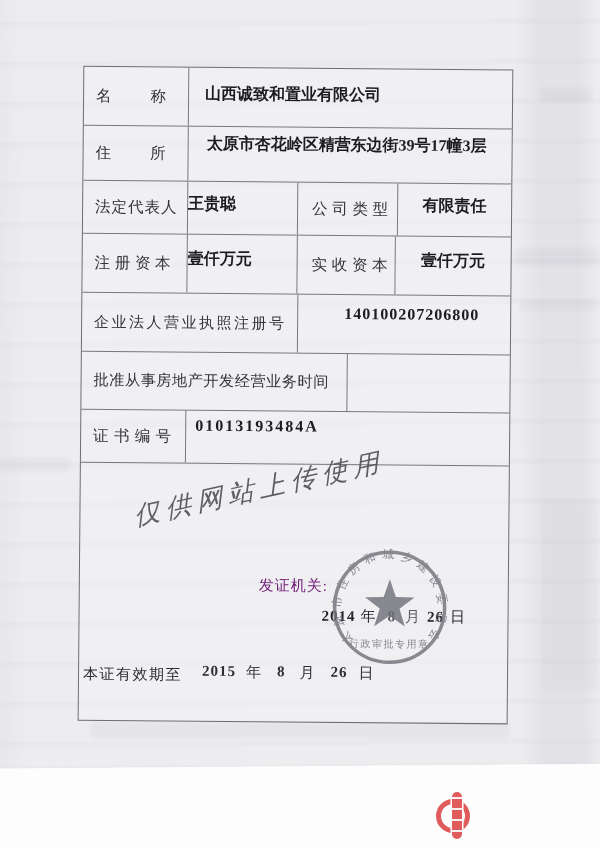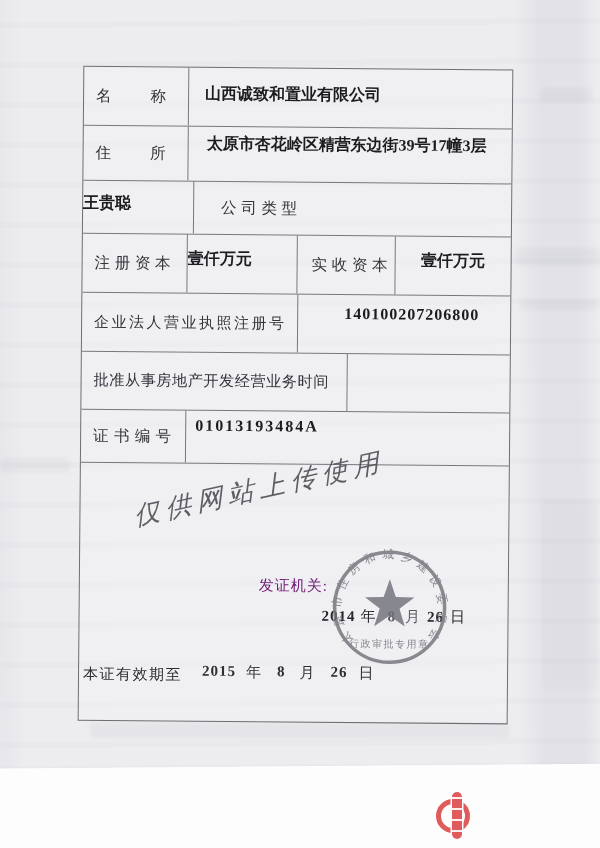--- a/index.html
+++ b/index.html
@@ -31,21 +31,21 @@
   .row:first-child{border-top:none;}
   .cell{box-sizing:border-box;border-left:1px solid #77777e;display:flex;align-items:center;}
   .cell:first-child{border-left:none;}
   .lab{padding-left:12px;font-size:15.5px;color:#33333a;}
   .val{font-weight:700;color:#1b1b20;font-size:16px;}
   .spread{display:inline-block;text-align:justify;text-align-last:justify;}
   .w70{width:70px;} .w76{width:76px;} .w78{width:78px;}
   .r1{height:58px;} .r2{height:54px;} .r3{height:52px;} .r4{height:58px;}
   .r5{height:58px;} .r6{height:57px;} .r7{height:52px;} .r8{height:257px;}
   .c-lab{width:104px;} .c-val{flex:1;}
-  .c3a{width:104px;} .c3b{width:110px;justify-content:flex-start;} .c3c{width:100px;padding-left:13px;} .c3d{flex:1;justify-content:center;}
+  .c3a{width:104px;} .c3b{width:110px;justify-content:flex-start;} .c3c{width:100px;} .c3d{flex:1;justify-content:center;}
   .c5a{width:215px;} .c6a{width:265px;}
   .topline{align-items:flex-start;}
   
   .bigcell{position:relative;display:block;width:100%;}
   .handwriting{
     position:absolute;left:56px;top:36px;
     font-size:26px;font-style:italic;letter-spacing:6px;color:#4a4a52;
     transform:rotate(-13deg) skewX(-6deg);transform-origin:left bottom;opacity:.88;
     white-space:nowrap;
   }
@@ -100,25 +100,31 @@
     <div class="row r2">
       <div class="cell c-lab">
         <span class="lab"><span class="spread w70">住所</span></span>
       </div>
       <div class="cell c-val topline" style="padding:7px 0 0 18px;">
         <span class="val" style="white-space:nowrap;">太原市杏花岭区精营东边街39号17幢3层</span>
       </div>
     </div>
 
     <div class="row r3">
+      <div class="cell c3a">
+        <span class="lab" style="letter-spacing:1px;">法定代表人</span>
+      </div>
       <div class="cell c3b topline" style="padding-top:12px;">
         <span class="val">王贵聪</span>
       </div>
       <div class="cell c3c">
         <span class="lab" style="padding-left:14px;"><span class="spread w76">公司类型</span></span>
+      </div>
+      <div class="cell c3d topline" style="padding-top:12px;">
+        <span class="val">有限责任</span>
       </div>
     </div>
 
     <div class="row r4">
       <div class="cell c3a">
         <span class="lab"><span class="spread w76">注册资本</span></span>
       </div>
       <div class="cell c3b topline" style="padding-top:14px;">
         <span class="val">壹仟万元</span>
       </div>

